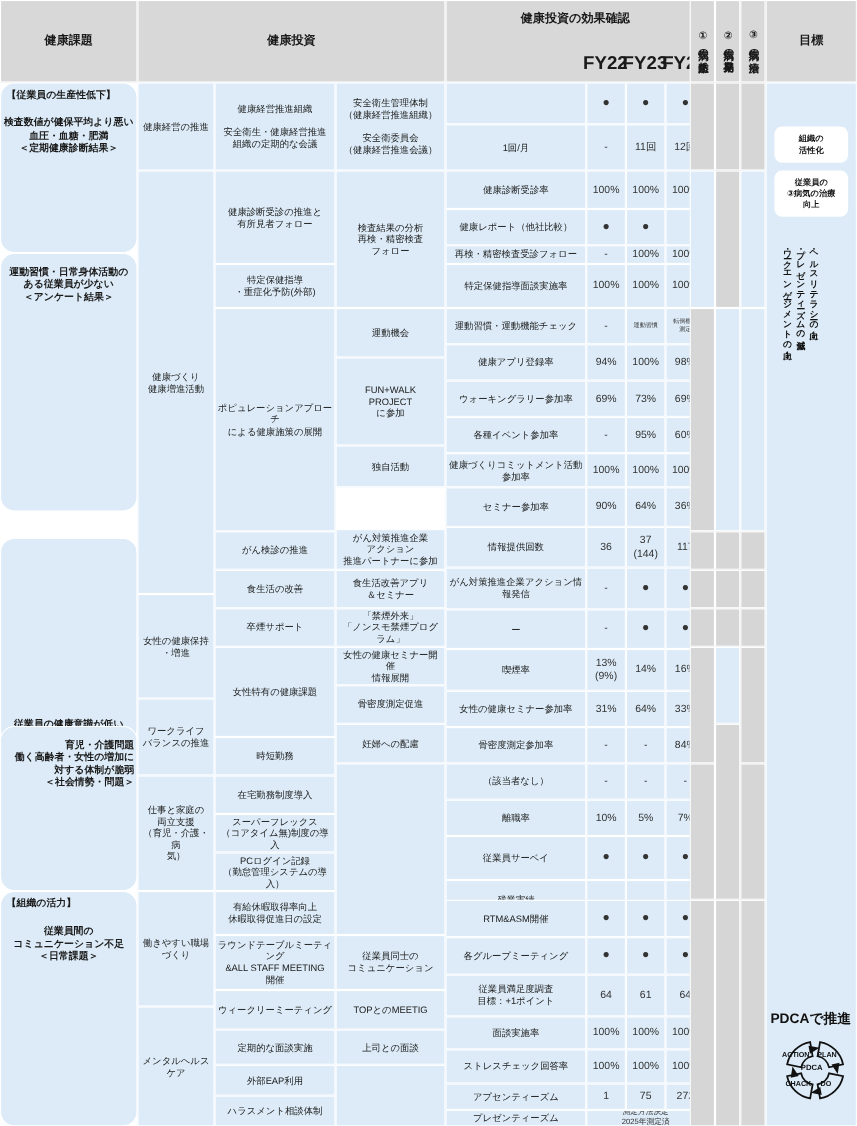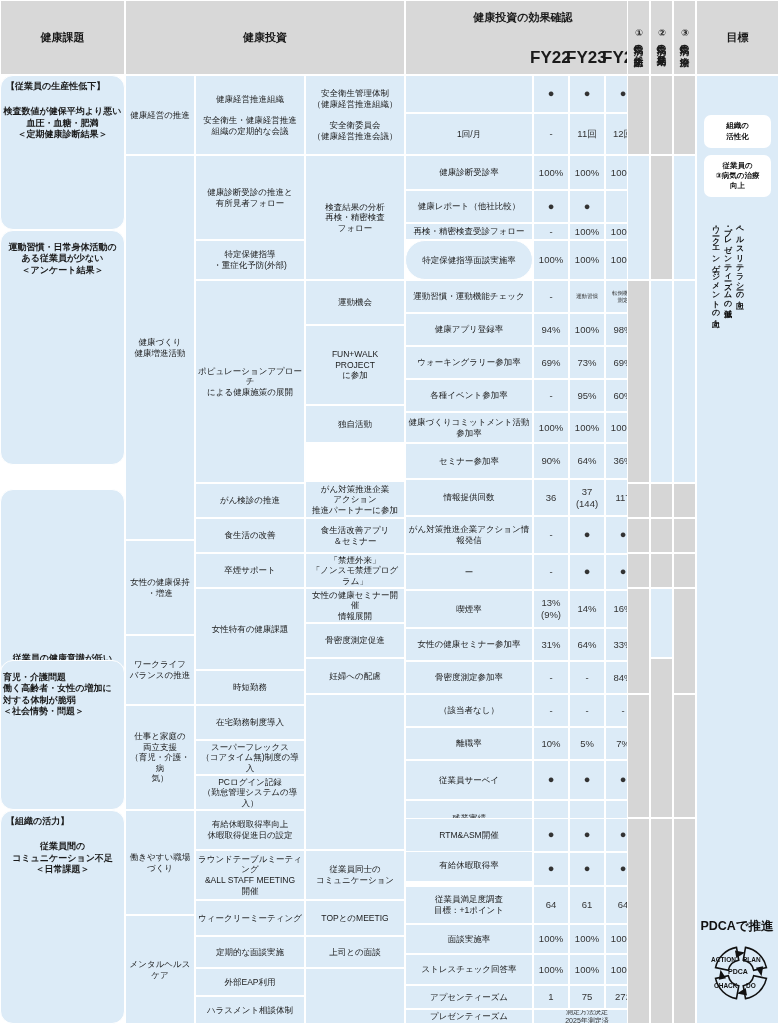--- a/index.html
+++ b/index.html
@@ -174,21 +174,21 @@
     <div class="cell blue issue-body" style="left: 0px; top: 230px; width: 125px; height: 235px; flex-direction: column; justify-content: flex-start;">
       <div class="lbl" style="font-size: 9px; font-weight: bold; text-align: center; width: 100%; margin-top: 10px;">運動習慣・日常身体活動の
 ある従業員が少ない
 ＜アンケート結果＞</div>
     </div>
     <div class="cell blue issue-body" style="left: 0px; top: 465px; width: 125px; height: 188px; flex-direction: column; justify-content: flex-end; margin-top: 24px;">
       <div class="lbl" style="font-size: 9px; font-weight: bold; text-align: center; width: 100%; margin-top: 10px;">従業員の健康意識が低い
 ＜一般課題＞</div>
     </div>
     <div class="cell blue issue-body" style="left: 0px; top: 660px; width: 125px; height: 150px; flex-direction: column; justify-content: flex-start;">
-      <div class="lbl" style="font-size: 9px; font-weight: bold; text-align: left; width: 100%; margin-top: 10px;">育児・介護問題
+      <div class="lbl" style="font-size: 9px; font-weight: bold; text-align: right; width: 100%; margin-top: 10px;">育児・介護問題
 働く高齢者・女性の増加に
 対する体制が脆弱
 ＜社会情勢・問題＞</div>
     </div>
     <div class="cell blue issue-body" style="left: 0px; top: 810px; width: 125px; height: 214px; flex-direction: column; justify-content: flex-start;">
       <div class="lbl" style="font-weight: bold; font-size: 9px; align-self: flex-start; padding: 4px 0px 0px 3px; text-align: left;">【組織の活力】</div>
       <div class="lbl" style="font-size: 9px; font-weight: bold; text-align: center; width: 100%; margin-top: 14px;">従業員間の
 コミュニケーション不足
 ＜日常課題＞</div>
     </div>
@@ -393,21 +393,21 @@
     </div>
     <div class="cell blue kpi-val" style="left: 533px; top: 223px; width: 36px; height: 17px;">
       <span class="lbl">-</span>
     </div>
     <div class="cell blue kpi-val" style="left: 569px; top: 223px; width: 36px; height: 17px;">
       <span class="lbl">100%</span>
     </div>
     <div class="cell blue kpi-val" style="left: 605px; top: 223px; width: 36px; height: 17px;">
       <span class="lbl">100%</span>
     </div>
-    <div class="cell blue kpi-name" style="left: 405px; top: 240px; width: 128px; height: 40px; border-radius: 20px;">
+    <div class="cell blue kpi-name" style="left: 405px; top: 240px; width: 128px; height: 40px;">
       <span class="lbl">特定保健指導面談実施率</span>
     </div>
     <div class="cell blue kpi-val" style="left: 533px; top: 240px; width: 36px; height: 40px;">
       <span class="lbl">100%</span>
     </div>
     <div class="cell blue kpi-val" style="left: 569px; top: 240px; width: 36px; height: 40px;">
       <span class="lbl">100%</span>
     </div>
     <div class="cell blue kpi-val" style="left: 605px; top: 240px; width: 36px; height: 40px;">
       <span class="lbl">100%</span>
@@ -624,20 +624,23 @@
       <span class="lbl">RTM&amp;ASM開催</span>
     </div>
     <div class="cell blue kpi-val " style="left: 533px; top: 818px; width: 36px; height: 34px;">
       <span class="lbl" style="font-size: 11px;">●</span>
     </div>
     <div class="cell blue kpi-val " style="left: 569px; top: 818px; width: 36px; height: 34px;">
       <span class="lbl" style="font-size: 11px;">●</span>
     </div>
     <div class="cell blue kpi-val " style="left: 605px; top: 818px; width: 36px; height: 34px;">
       <span class="lbl" style="font-size: 11px;">●</span>
+    </div>
+    <div class="cell blue kpi-name" style="left: 405px; top: 852px; width: 128px; height: 34px;">
+      <span class="lbl">各グループミーティング</span>
     </div>
     <div class="cell blue kpi-val " style="left: 533px; top: 852px; width: 36px; height: 34px;">
       <span class="lbl" style="font-size: 11px;">●</span>
     </div>
     <div class="cell blue kpi-val " style="left: 569px; top: 852px; width: 36px; height: 34px;">
       <span class="lbl" style="font-size: 11px;">●</span>
     </div>
     <div class="cell blue kpi-val " style="left: 605px; top: 852px; width: 36px; height: 34px;">
       <span class="lbl" style="font-size: 11px;">●</span>
     </div>

